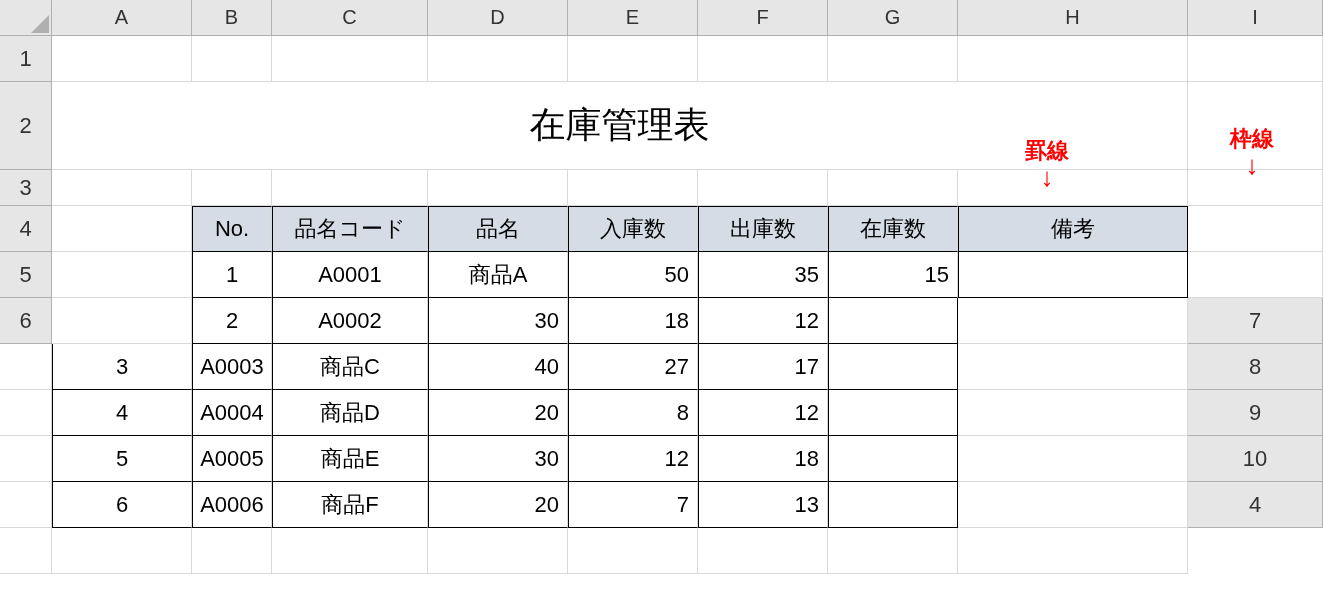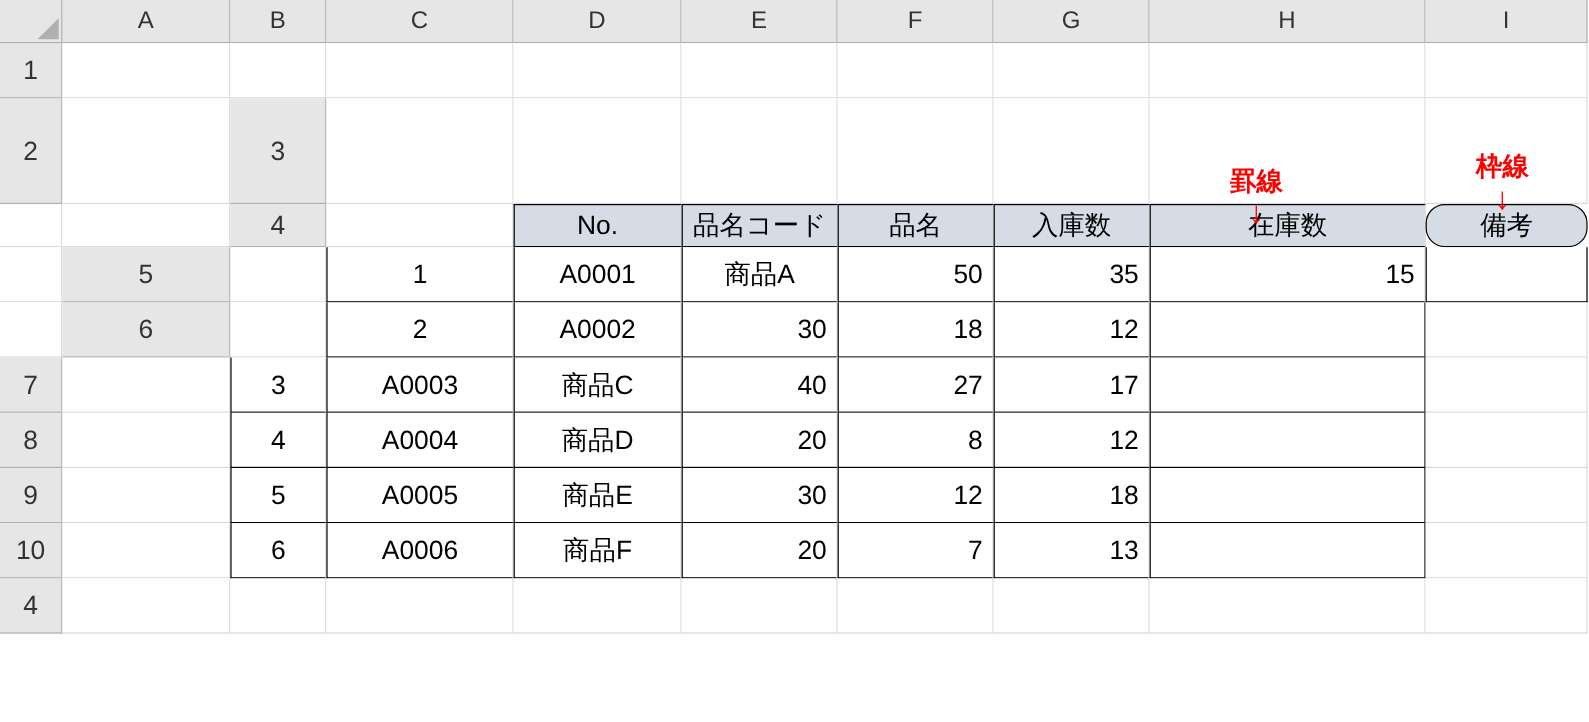--- a/index.html
+++ b/index.html
@@ -52,21 +52,21 @@
   }
   
   .th {
     background: #d6dce5;
     justify-content: center;
     border-top: 1px solid #000;
     border-bottom: 1px solid #000;
     border-left: 1px solid #000;
     font-size: 22px;
   }
-  .th.last { border-right: 1px solid #000; border-radius: 16px; }
+  .th.last { border-right: 1px solid #000; }
   
   .td {
     border-left: 1px solid #000;
     border-bottom: 1px solid #000;
     font-size: 22px;
   }
   .td.last { border-right: 1px solid #000; }
   .td.center { justify-content: center; }
   .td.right { justify-content: flex-end; padding-right: 8px; }
 
@@ -112,39 +112,41 @@
   <div class="cell"></div>
   <div class="cell"></div>
   <div class="cell"></div>
   <div class="cell"></div>
   <div class="cell"></div>
   <div class="cell"></div>
   <div class="cell"></div>
   <div class="cell"></div>
 
   <div class="rowhdr">2</div>
+  <div class="cell title">在庫管理表</div>
   <div class="cell"></div>
 
   <div class="rowhdr">3</div>
   <div class="cell"></div>
   <div class="cell"></div>
   <div class="cell"></div>
   <div class="cell"></div>
   <div class="cell"></div>
   <div class="cell"></div>
   <div class="cell"></div>
   <div class="cell"></div>
   <div class="cell"></div>
 
   <div class="rowhdr">4</div>
   <div class="cell"></div>
   <div class="cell th">No.</div>
   <div class="cell th">品名コード</div>
   <div class="cell th">品名</div>
   <div class="cell th">入庫数</div>
+  <div class="cell th">出庫数</div>
   <div class="cell th">在庫数</div>
   <div class="cell th last">備考</div>
   <div class="cell"></div>
 
   <div class="rowhdr">5</div>
   <div class="cell"></div>
   <div class="cell td center">1</div>
   <div class="cell td center">A0001</div>
   <div class="cell td center">商品A</div>
   <div class="cell td right">50</div>

